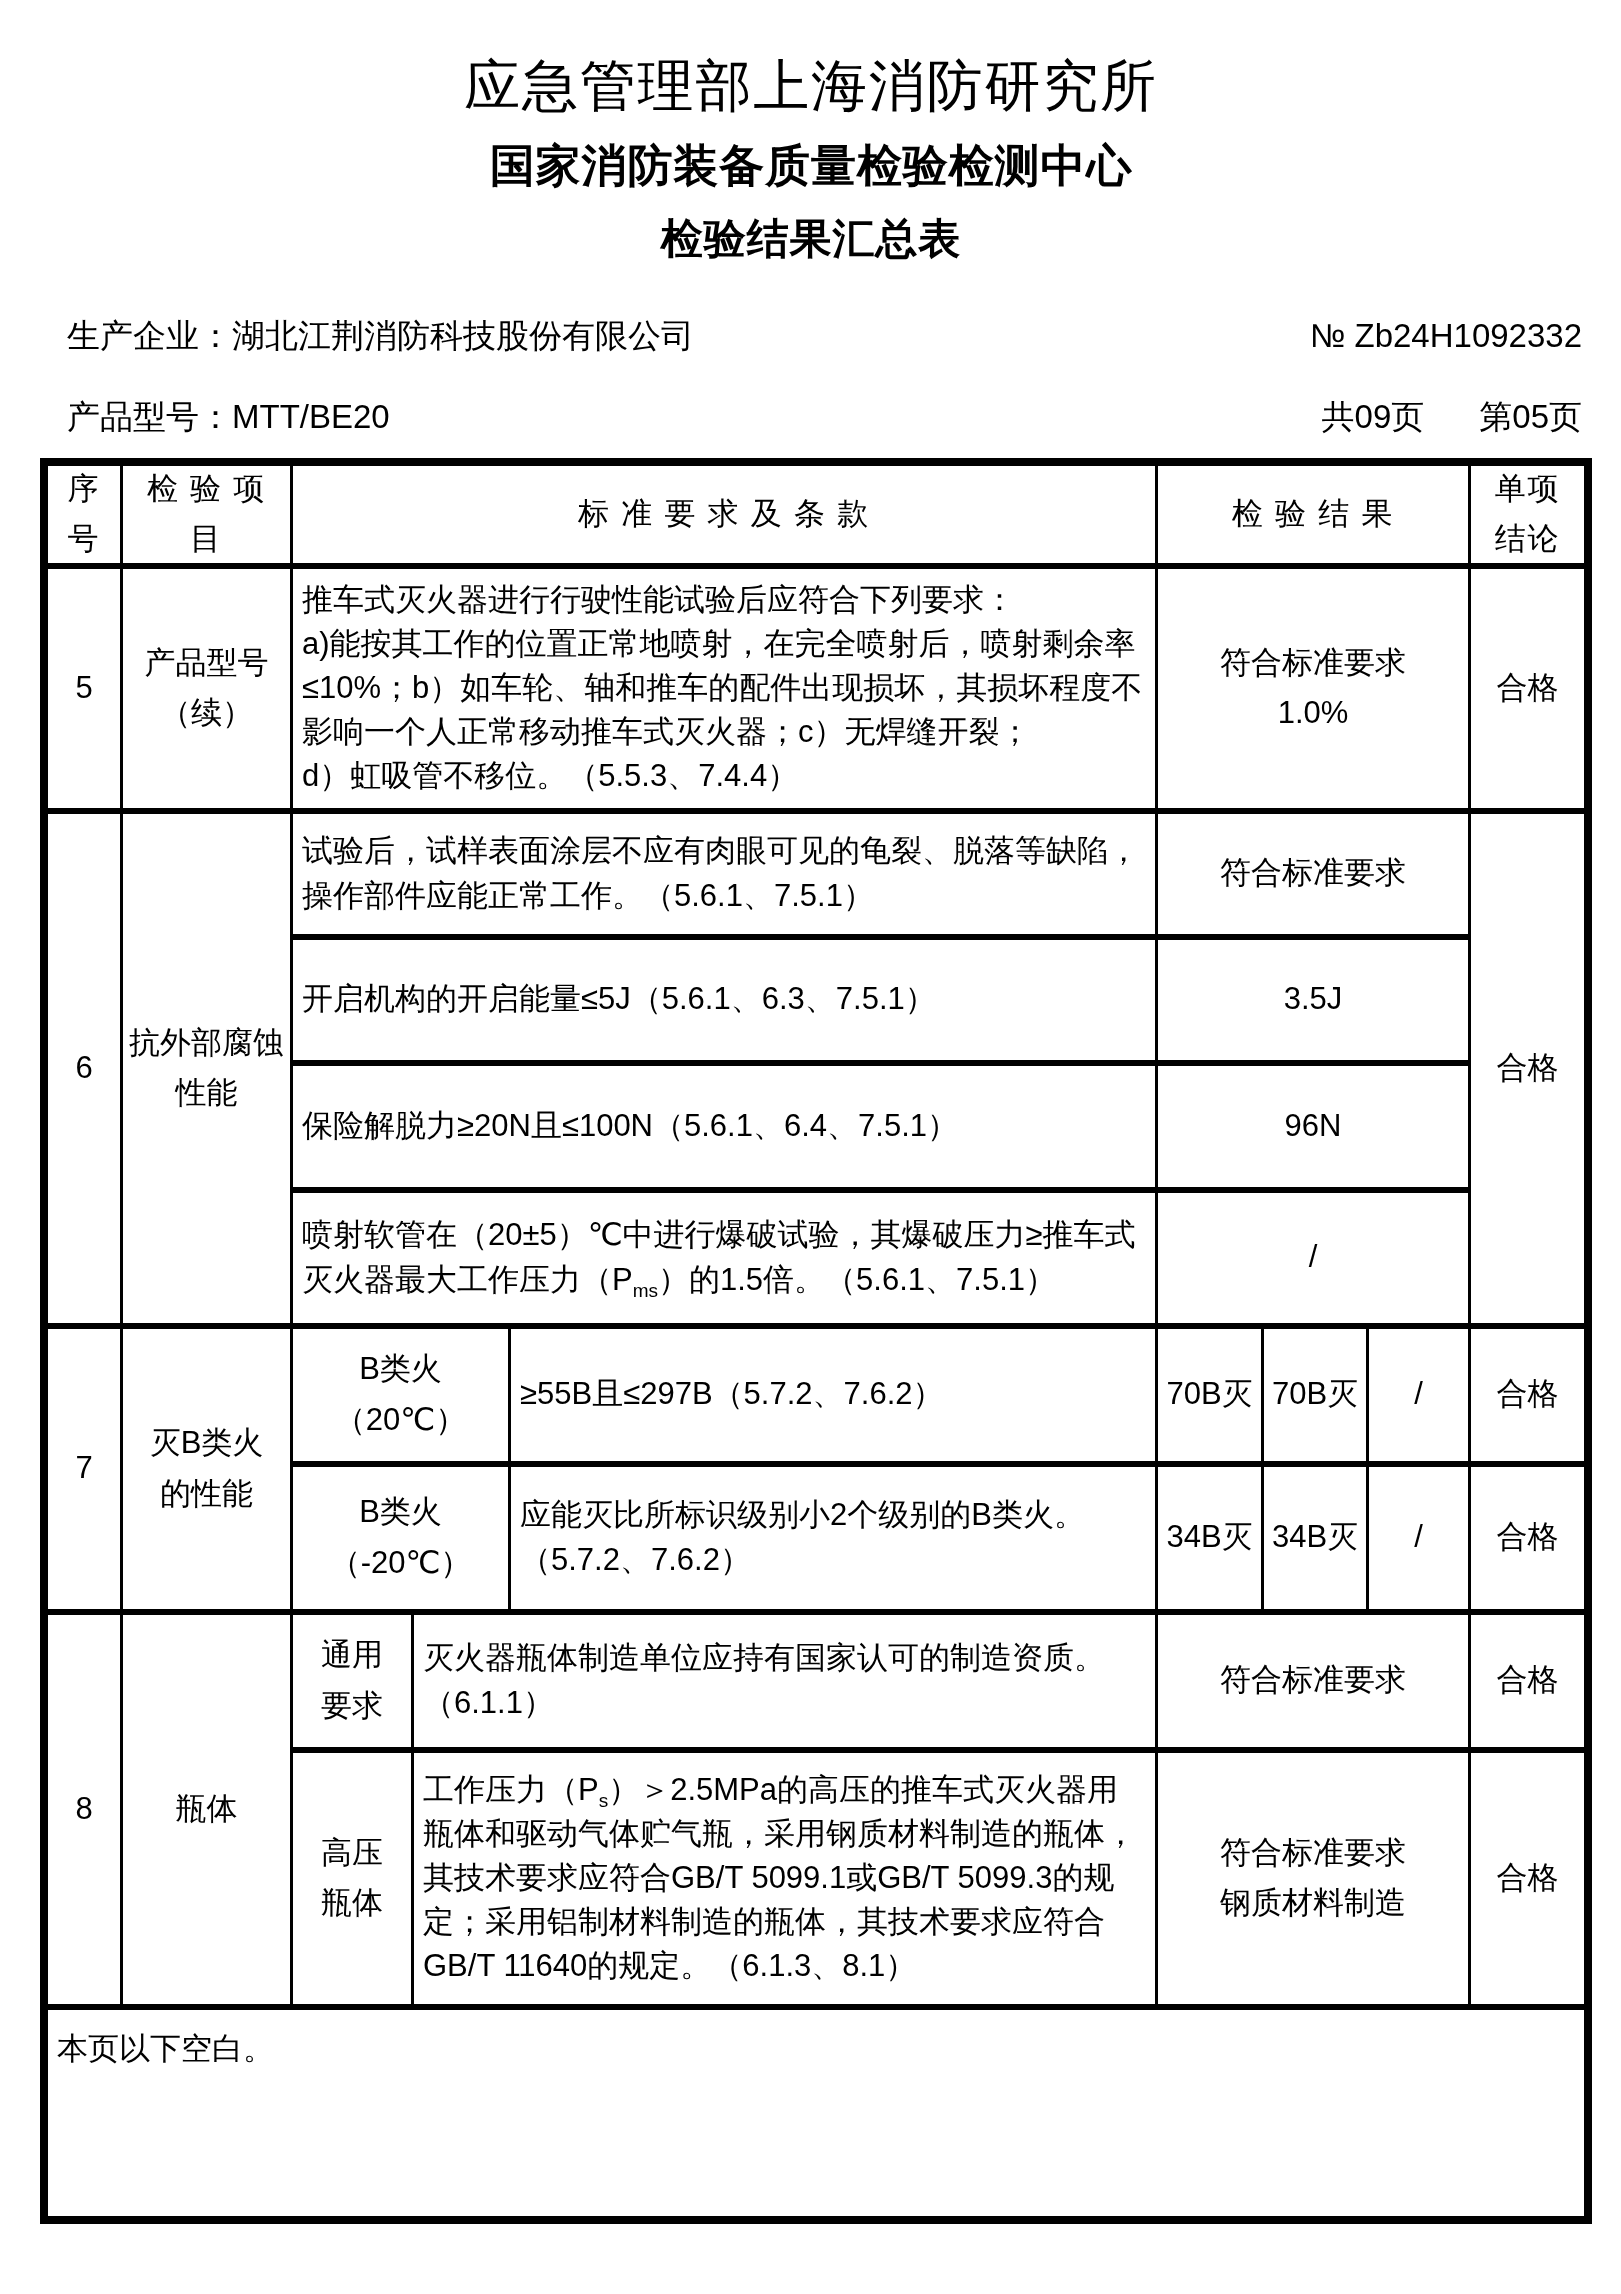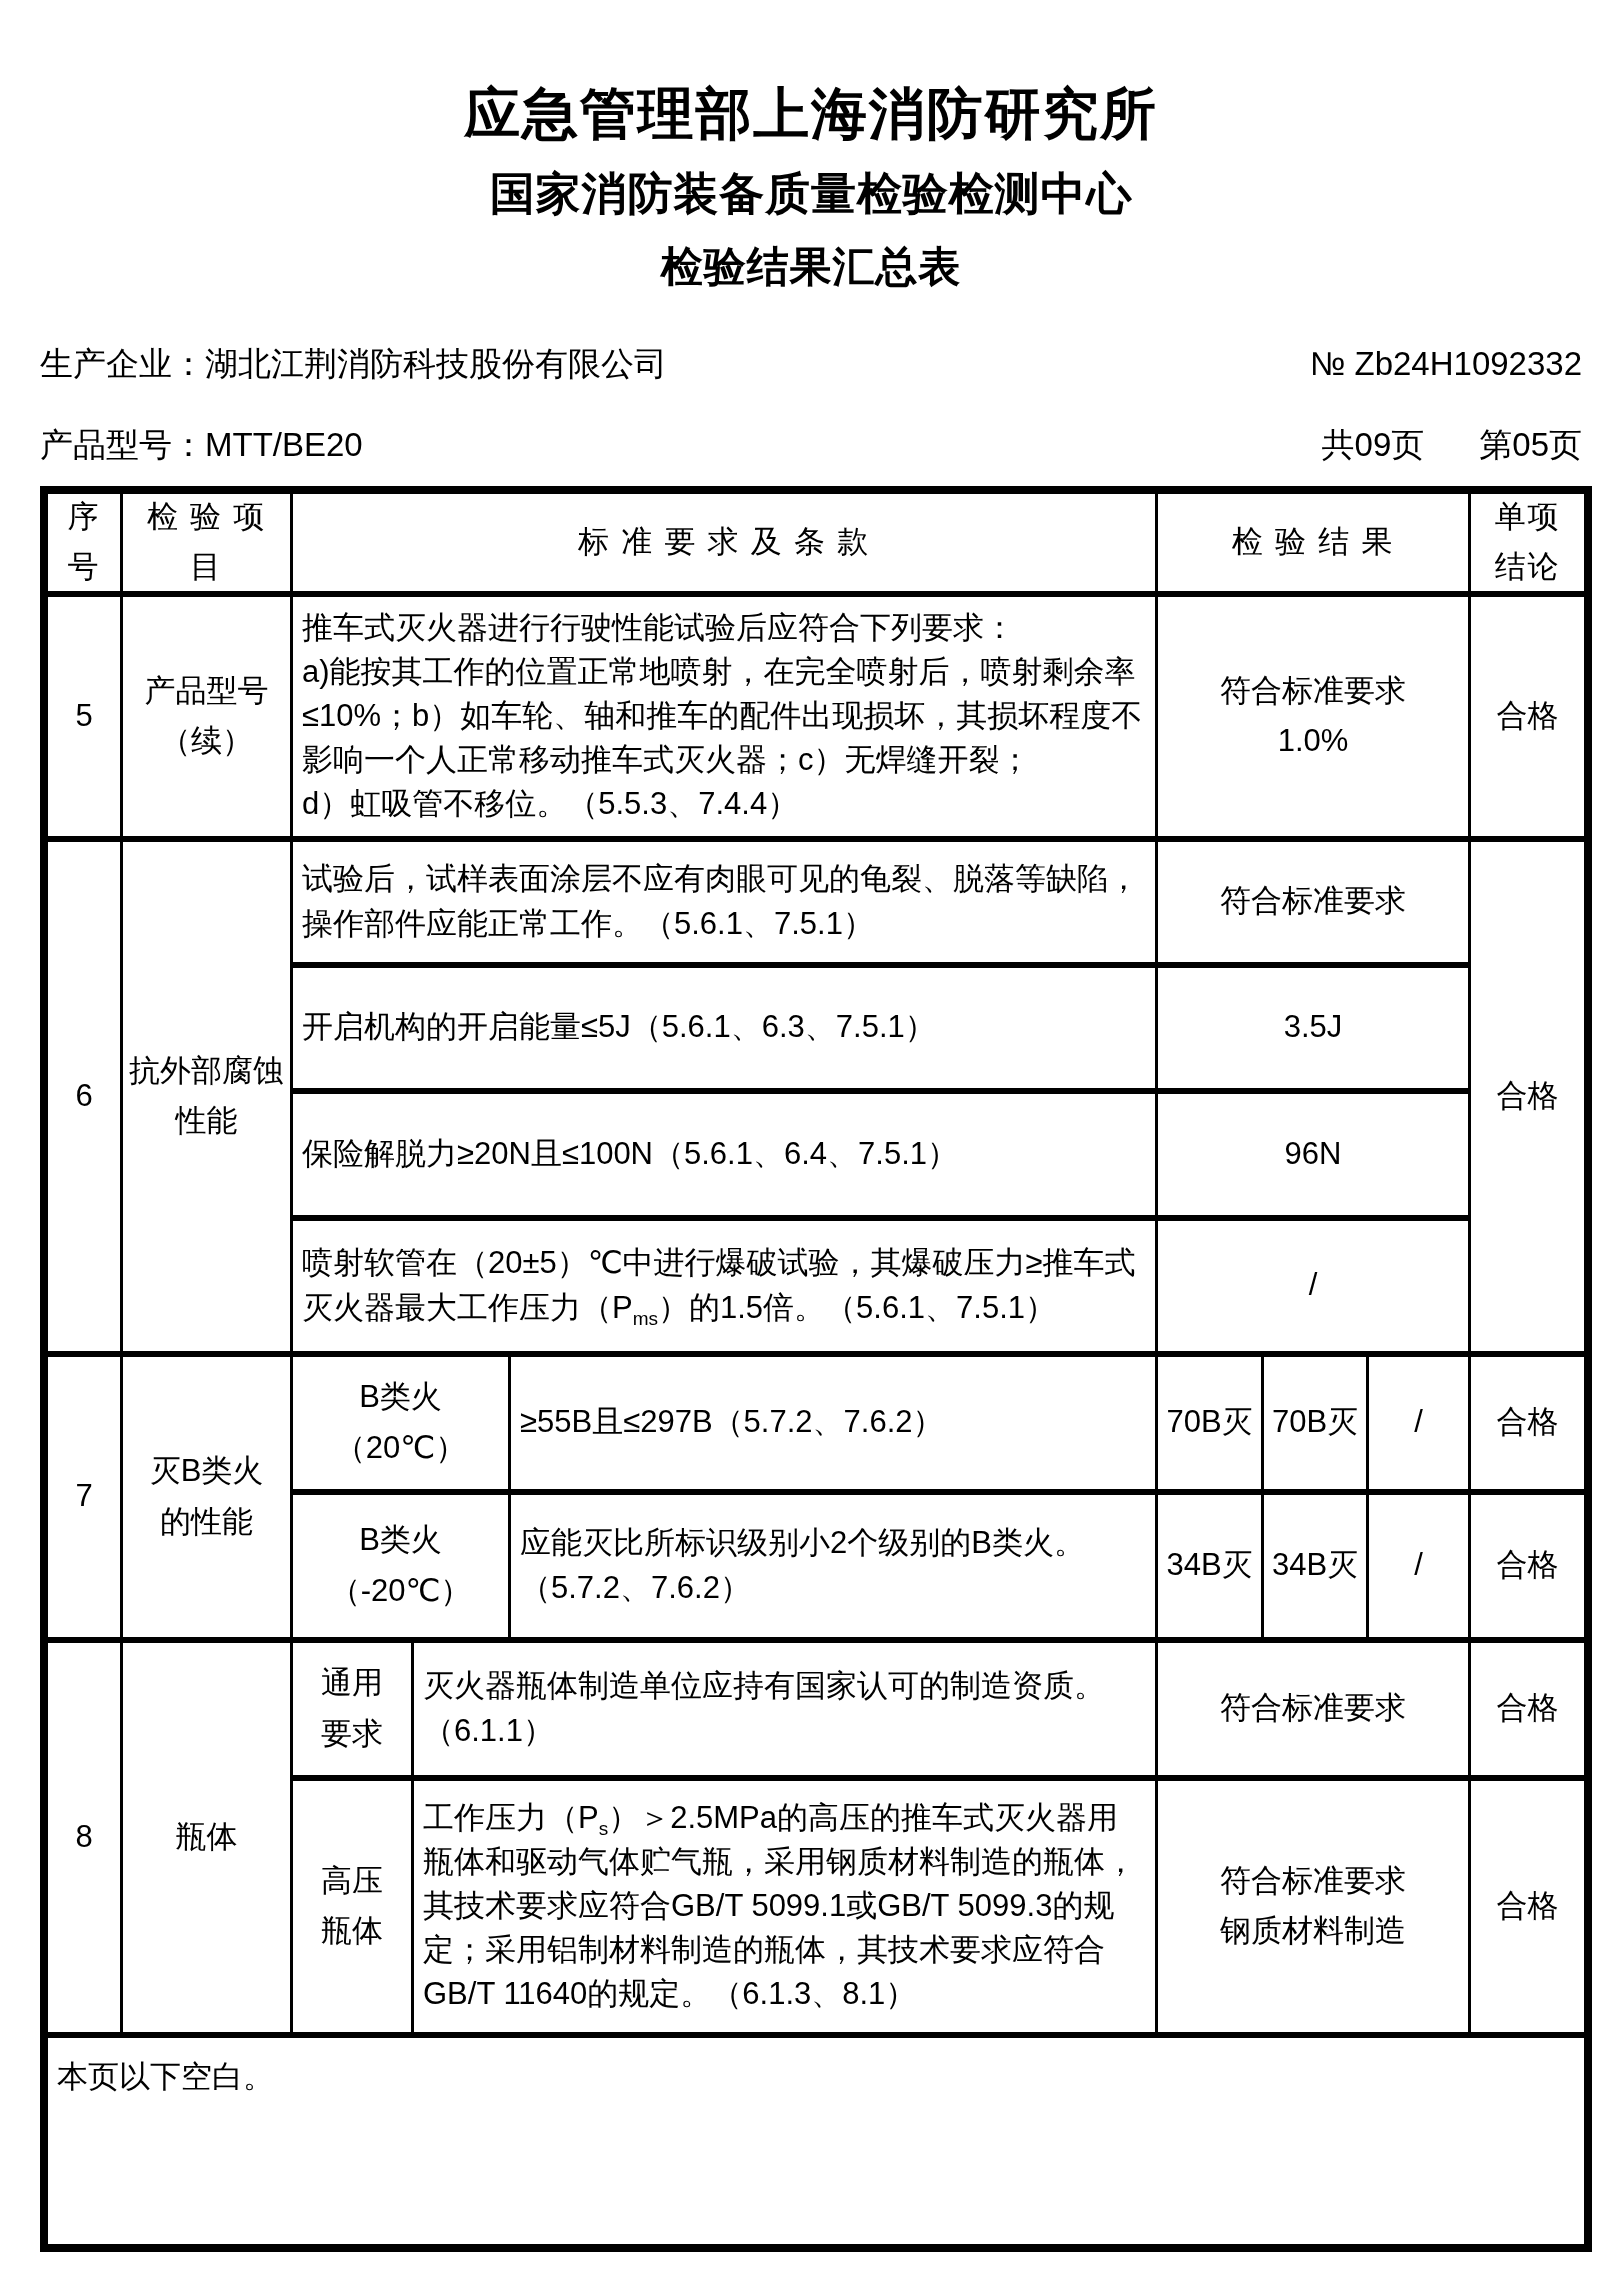--- a/index.html
+++ b/index.html
@@ -2,24 +2,24 @@
 <html style="font-size:14.5px"><head>
 <meta charset="utf-8">
 <style>
   html,body { margin:0; padding:0; background:#ffffff; }
   .page {
     width:1622px; height:2295px; background:#ffffff; color:#000;
     font-family:"Liberation Sans","DejaVu Sans",sans-serif;
     position:relative; overflow:hidden;
   }
   .content { padding:0 40px; }
-  .t1 { text-align:center; font-size:56px; font-weight:bold; margin-top:77px; letter-spacing:1.8px; }
+  .t1 { text-align:center; font-size:56px; font-weight:normal; margin-top:49px; letter-spacing:1.8px; }
   .t2 { text-align:center; font-size:45px; font-weight:bold; margin-top:11px; letter-spacing:0.9px; }
   .t3 { text-align:center; font-size:42px; font-weight:bold; margin-top:14.5px; letter-spacing:0.9px; }
-  .inforow { display:flex; justify-content:space-between; align-items:baseline; font-size:33px; }
+  .inforow { display:flex; justify-content:space-between; align-items:baseline; font-size:33px;margin-left:27px; }
   .inforow.first { margin-top:47px; }
   .inforow.second { margin-top:36px; }
   .pagegap { display:inline-block; width:55px; }
   .tbl {
     margin-top:18px;
     display:grid;
     grid-template-columns:75px 170px 121px 97px 647px 106px 105px 102px 113px;
     grid-template-rows:103px 245px 126px 126px 127px 136px 138px 148px 138px 257px 206px;
     border:8.2px solid #000;
     width:1536px;

